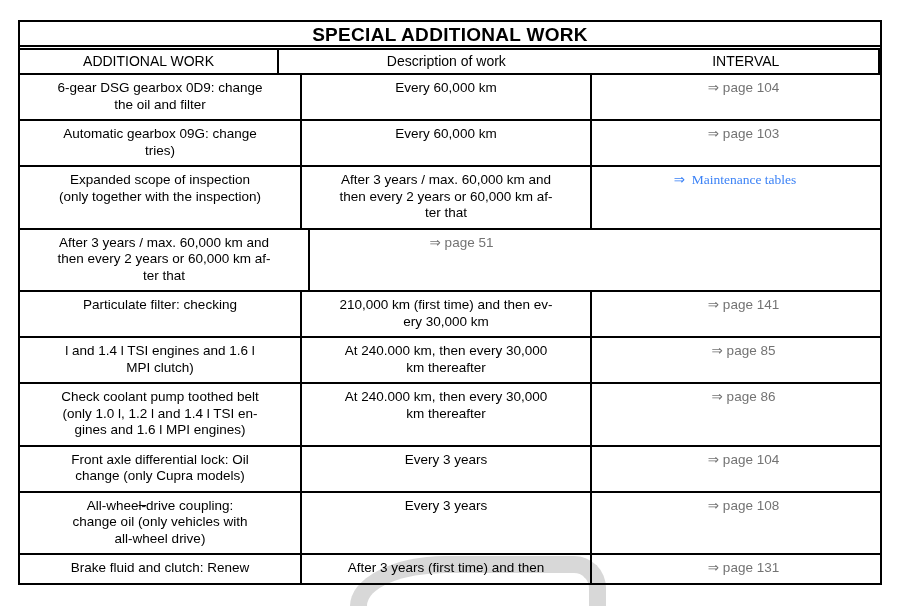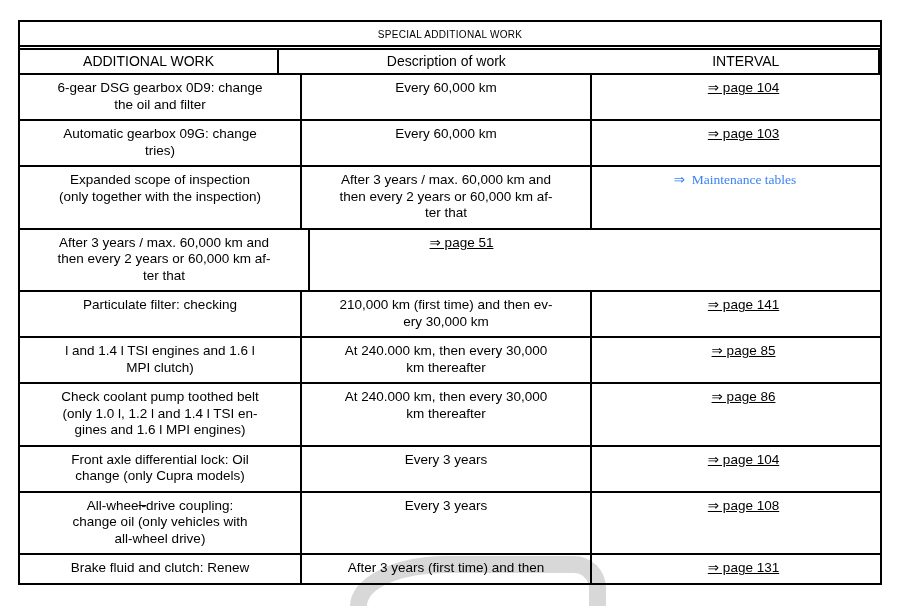--- a/index.html
+++ b/index.html
@@ -31,22 +31,22 @@
     left: 18px;
     top: 20px;
     width: 864px;
     border: 2px solid #000;
     z-index: 1;
   }
   .title-row {
     height: 25px;
     line-height: 25px;
     text-align: center;
-    font-weight: normal;
-    font-size: 10px;
+    font-weight: bold;
+    font-size: 19px;
     letter-spacing: 0.3px;
     border-bottom: 2px solid #000;
   }
   .dbl-gap {
     height: 3px;
     border-bottom: 2px solid #000;
   }
   .hdr-row, .row { display: flex; }
   .hdr-row {
     border-bottom: 2px solid #000;
@@ -63,22 +63,21 @@
   .cell {
     font-size: 13.5px;
     line-height: 16.5px;
     text-align: center;
     padding: 5px 4px 6px 4px;
   }
   .c1 { width: 282px; border-right: 2px solid #000; }
   .c2 { width: 290px; border-right: 2px solid #000; }
   .c3 { width: 286px; }
   .page-link {
-    color: #000000;
-    text-decoration: underline;
+    color: #737373;
     cursor: pointer;
     margin-left: 17px;
   }
   .desc-plain { color: #3b82f6; font-family: Liberation Serif, serif; }
   .strike { text-decoration: line-through; }
 </style>
 </head>
 <body>
 
 <div class="page">

